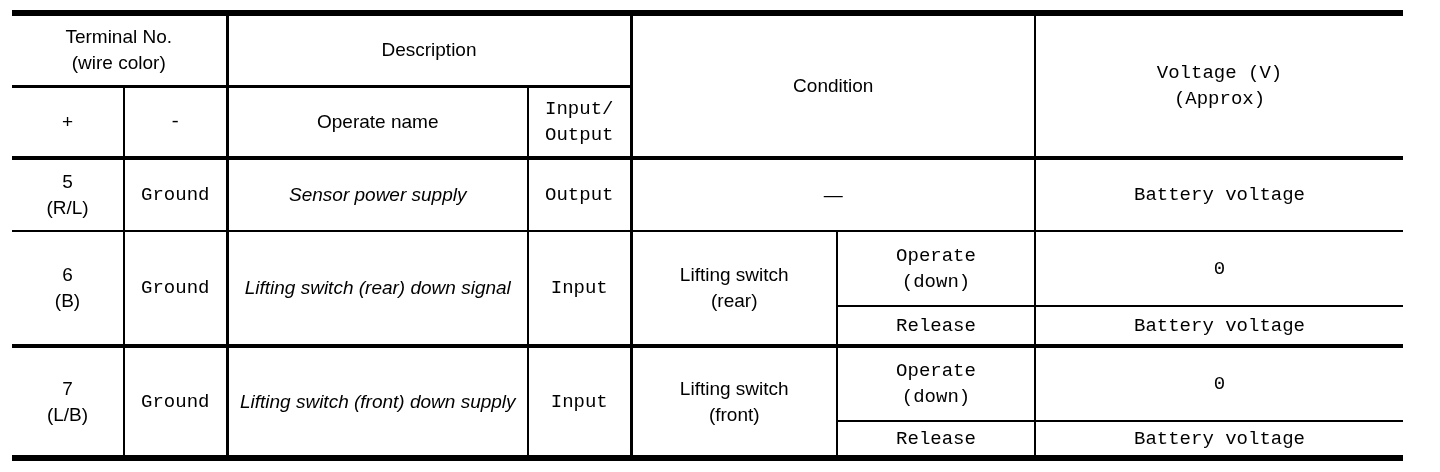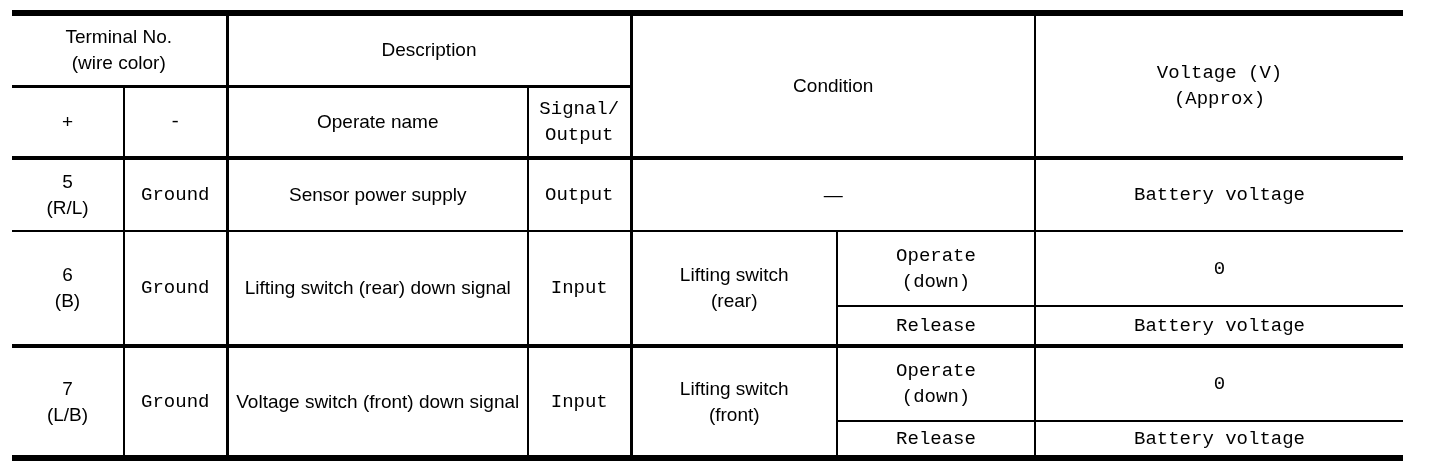--- a/index.html
+++ b/index.html
@@ -48,20 +48,21 @@
   .bl3 { border-left: 3px solid var(--line, #000); }
   
   .bb2 { border-bottom: 2px solid var(--line, #000); }
   .bb3 { border-bottom: 3px solid var(--line, #000); }
   .bb4 { border-bottom: 4px solid var(--line, #000); }
   
   .cell-left {
     text-align: left;
     padding-left: 10px;
     padding-right: 8px;
+    font-style: italic;
   }
   .dash-cell { font-weight: bold; }
 </style>
 </head>
 <body>
 
 <div class="page">
   <table class="spec">
     <colgroup>
       <col style="width:112px">
@@ -80,21 +81,21 @@
       <th colspan="2" class="bl3 bb3">Description</th>
       <th colspan="2" rowspan="2" class="bl3 bb4">Condition</th>
       <th rowspan="2" class="bl2 bb4">Voltage (V)
 (Approx)</th>
     </tr>
 
     <tr class="r-h2">
       <th class="bb4">+</th>
       <th class="bl2 bb4">-</th>
       <th class="bl3 bb4">Operate name</th>
-      <th class="bl2 bb4">Signal/
+      <th class="bl2 bb4">Input/
 Output</th>
     </tr>
 
     <tr class="r-b1">
       <td class="bb2">5
 (R/L)</td>
       <td class="bl2 bb2">Ground</td>
       <td class="bl3 bb2 cell-left">Sensor power supply</td>
       <td class="bl2 bb2">Output</td>
       <td colspan="2" class="bl3 bb2 dash-cell">—</td>
@@ -116,21 +117,21 @@
 
     <tr class="r-b2b">
       <td class="bl2 bb4">Release</td>
       <td class="bl2 bb4">Battery voltage</td>
     </tr>
 
     <tr class="r-b3a">
       <td rowspan="2">7
 (L/B)</td>
       <td rowspan="2" class="bl2">Ground</td>
-      <td rowspan="2" class="bl3 cell-left">Voltage switch (front) down signal</td>
+      <td rowspan="2" class="bl3 cell-left">Lifting switch (front) down supply</td>
       <td rowspan="2" class="bl2">Input</td>
       <td rowspan="2" class="bl3">Lifting switch
 (front)</td>
       <td class="bl2 bb2">Operate
 (down)</td>
       <td class="bl2 bb2">0</td>
     </tr>
 
     <tr class="r-b3b">
       <td class="bl2">Release</td>

